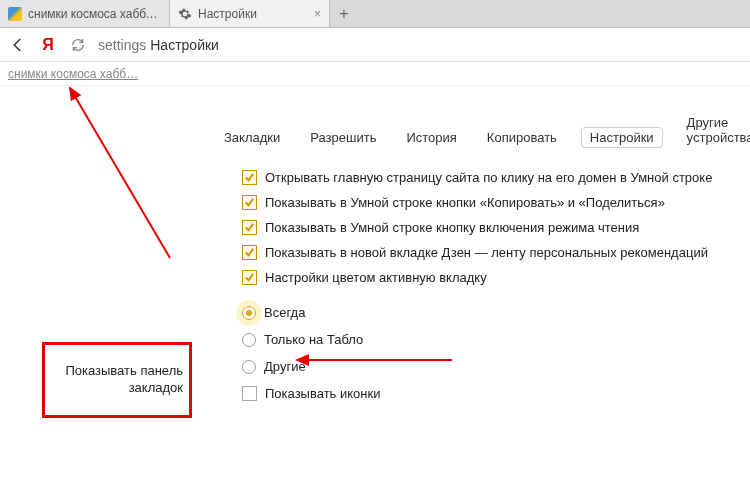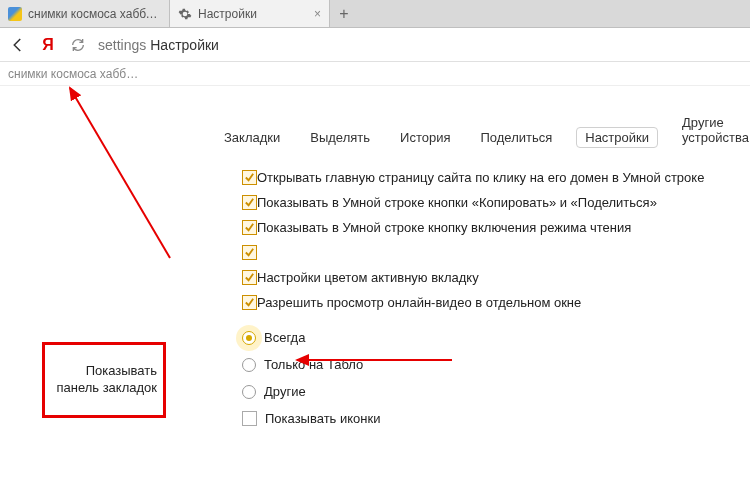--- a/index.html
+++ b/index.html
@@ -8,31 +8,31 @@
   .tab { display: flex; align-items: center; padding: 0 8px; background: #e5e5e5; border-right: 1px solid #c0c0c0; min-width: 160px; max-width: 170px; color: #555; font-size: 12px; overflow: hidden; white-space: nowrap; }
   .tab.active { background: #f2f2f2; }
   .tab .favicon { width: 14px; height: 14px; margin-right: 6px; flex-shrink: 0; }
   .tab .title { flex: 1; overflow: hidden; text-overflow: ellipsis; }
   .tab .close { margin-left: 6px; color: #888; cursor: pointer; }
   .new-tab { width: 28px; display: flex; align-items: center; justify-content: center; color: #666; font-size: 16px; cursor: pointer; }
   .toolbar { display: flex; align-items: center; height: 34px; padding: 0 8px; gap: 10px; border-bottom: 1px solid #e0e0e0; }
   .tb-btn { width: 20px; height: 20px; display: flex; align-items: center; justify-content: center; color: #333; cursor: pointer; }
   .addr { flex: 1; display: flex; align-items: center; gap: 4px; font-size: 14px; color: #333; min-width: 0; }
   .addr .prefix { color: #777; }
-  .bookmark-bar { height: 24px; padding: 0 8px; font-size: 12px; color: #888; display: flex; align-items: center; border-bottom: 1px solid #eee; }
+  .bookmark-bar { height: 24px; padding: 0 8px; font-size: 12px; color: #888; display: flex; align-items: center; border-bottom: 1px solid #eee; text-decoration: underline; }
   .content { padding: 26px 10px 10px 10px; position: relative; }
   .nav-row { display: flex; gap: 18px; margin-left: 208px; font-size: 13px; color: #333; margin-bottom: 22px; align-items: flex-end; }
   .nav-item { cursor: pointer; padding: 3px 6px; }
   .nav-item.active { background: #fff; border: 1px solid #d0d0d0; border-radius: 4px; padding: 2px 8px; }
   .options { margin-left: 232px; }
-  .opt { display: flex; align-items: center; margin-bottom: 10px; font-size: 13px; color: #222; }
+  .opt { display: flex; align-items: center; gap: 8px; margin-bottom: 10px; font-size: 13px; color: #222; }
   .chk { width: 15px; height: 15px; border: 1.5px solid #cc8f00; background: #fff7e0; display: inline-flex; align-items: center; justify-content: center; flex-shrink: 0; cursor: pointer; }
   .chk.unchecked { border-color: #aaa; background: #fff; }
   .chk svg { width: 11px; height: 11px; }
-  .sidebar-label { position: absolute; left: 42px; top: 256px; width: 124px; border: 3px solid #e60000; padding: 18px 6px; text-align: right; font-size: 13px; color: #222; line-height: 1.3; }
+  .sidebar-label { position: absolute; left: 42px; top: 256px; width: 150px; border: 3px solid #e60000; padding: 18px 6px; text-align: right; font-size: 13px; color: #222; line-height: 1.3; }
   .radio-group { margin-left: 232px; margin-top: 20px; }
   .radio-row { display: flex; align-items: center; gap: 8px; margin-bottom: 12px; font-size: 13px; color: #222; }
   .radio { width: 14px; height: 14px; border-radius: 50%; border: 1.5px solid #999; background: #fff; display: inline-flex; align-items: center; justify-content: center; cursor: pointer; flex-shrink: 0; }
   .radio.selected { border-color: #d6a800; box-shadow: 0 0 0 6px rgba(255, 220, 100, 0.35); }
   .radio.selected::after { content: ''; width: 6px; height: 6px; border-radius: 50%; background: #d6a800; }
   .annot { position: absolute; pointer-events: none; }
   .fav-img { background: linear-gradient(135deg,#4a90d9 40%,#f5c518 60%); border-radius: 2px; }
   .fav-gear { color: #666; }
 </style>
 </head>
@@ -74,23 +74,23 @@
 </div>
 
 <div class="bookmark-bar">
   <span>снимки космоса хабб…</span>
 </div>
 
 <div class="content">
 
   <div class="nav-row">
     <span class="nav-item">Закладки</span>
-    <span class="nav-item">Выделять</span>
+    <span class="nav-item">Разрешить</span>
     <span class="nav-item">История</span>
-    <span class="nav-item">Поделиться</span>
+    <span class="nav-item">Копировать</span>
     <span class="nav-item active">Настройки</span>
     <span class="nav-item">Другие устройства</span>
   </div>
 
   <div class="options">
     <div class="opt">
       <span class="chk">
           <svg viewBox="0 0 12 12">
             <path fill="none" stroke="#cc8f00" stroke-width="2" d="M2 6l3 3 5-7"></path>
           </svg>
@@ -112,36 +112,29 @@
           </svg>
         </span>
       <span>Показывать в Умной строке кнопку включения режима чтения</span>
     </div>
     <div class="opt">
       <span class="chk">
           <svg viewBox="0 0 12 12">
             <path fill="none" stroke="#cc8f00" stroke-width="2" d="M2 6l3 3 5-7"></path>
           </svg>
         </span>
+      <span>Показывать в новой вкладке Дзен — ленту персональных рекомендаций</span>
     </div>
     <div class="opt">
       <span class="chk">
           <svg viewBox="0 0 12 12">
             <path fill="none" stroke="#cc8f00" stroke-width="2" d="M2 6l3 3 5-7"></path>
           </svg>
         </span>
       <span>Настройки цветом активную вкладку</span>
-    </div>
-    <div class="opt">
-      <span class="chk">
-          <svg viewBox="0 0 12 12">
-            <path fill="none" stroke="#cc8f00" stroke-width="2" d="M2 6l3 3 5-7"></path>
-          </svg>
-        </span>
-      <span>Разрешить просмотр онлайн-видео в отдельном окне</span>
     </div>
   </div>
 
   <div class="sidebar-label">Показывать панель закладок</div>
 
   <div class="radio-group">
     <div class="radio-row">
       <span class="radio selected"></span>
       <span>Всегда</span>
     </div>

